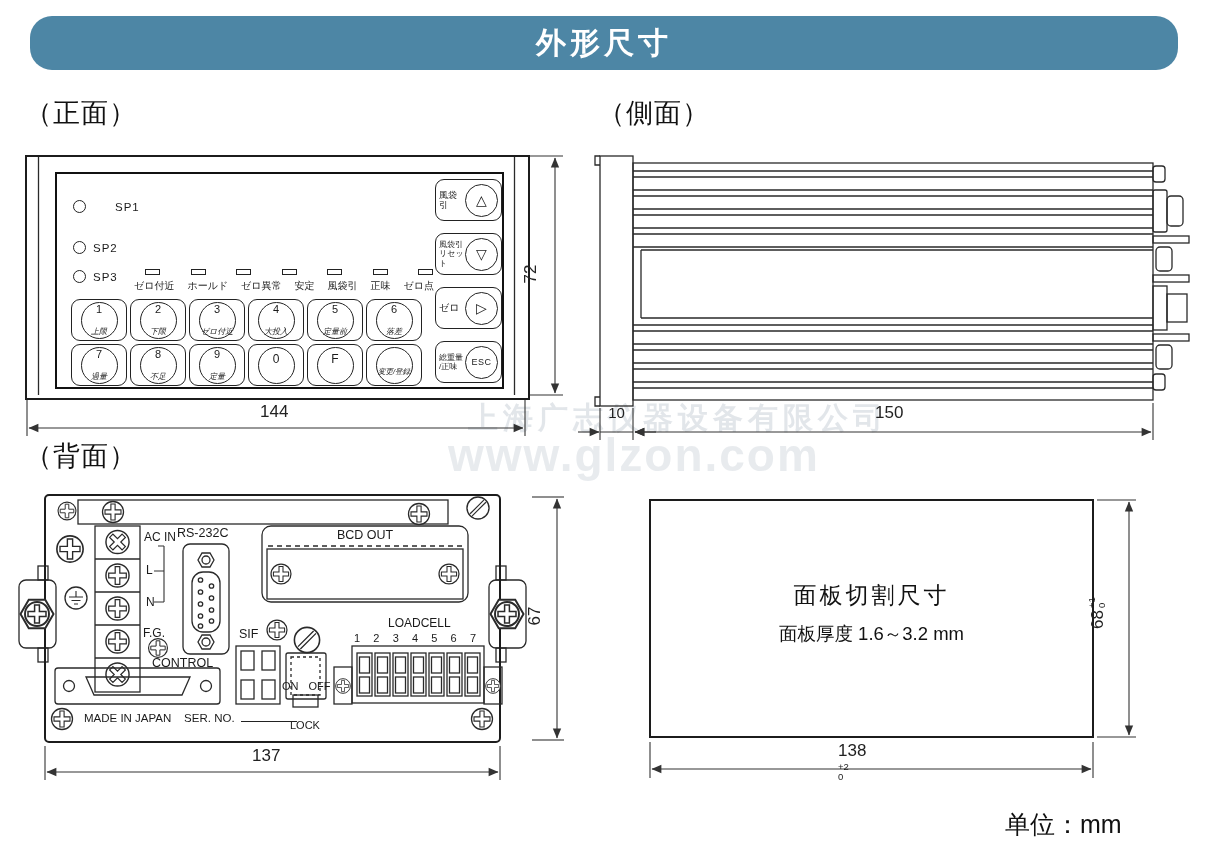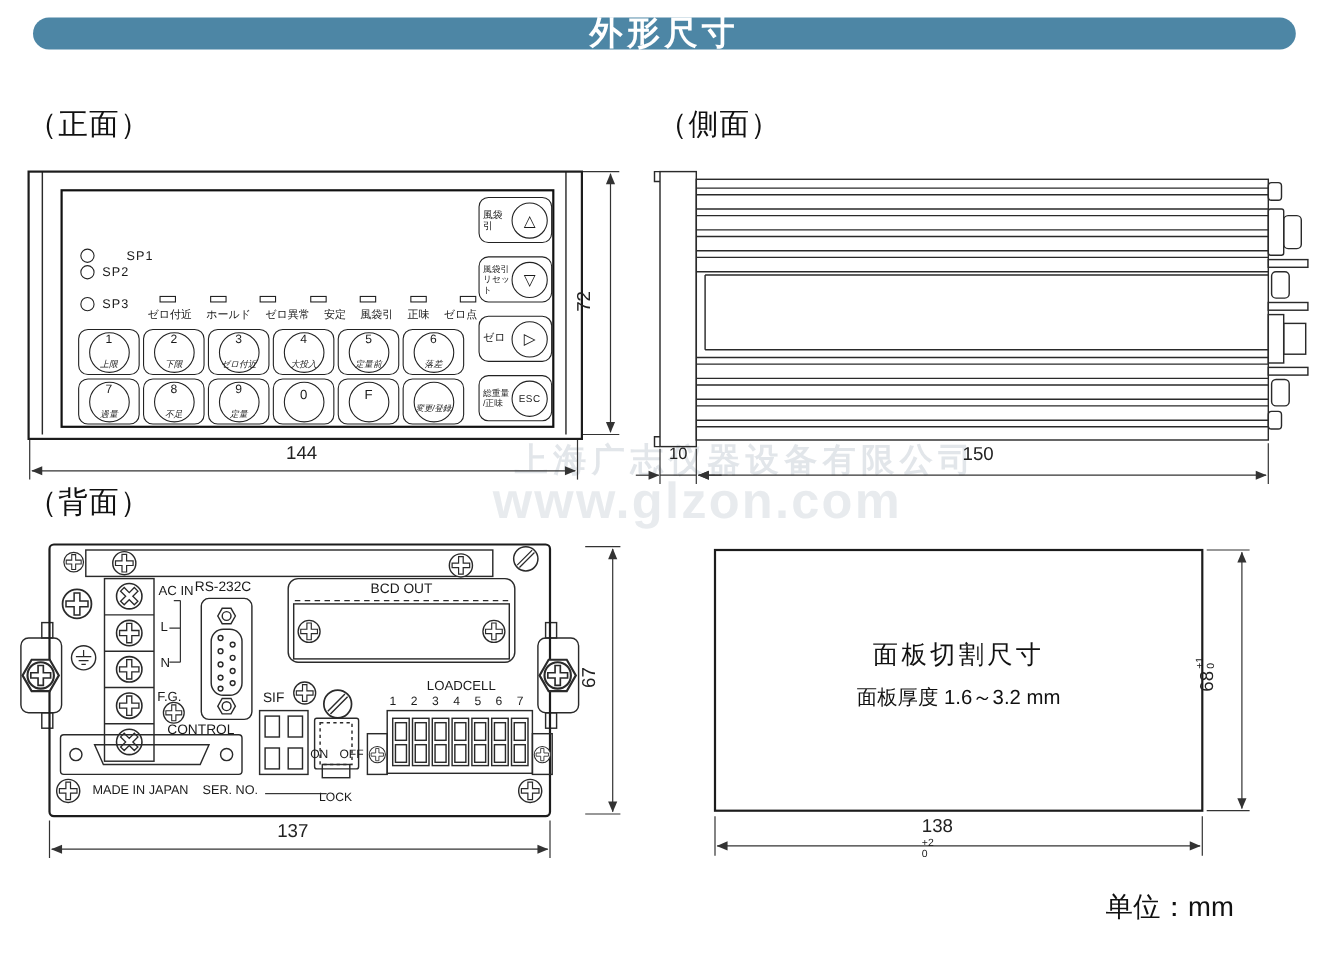--- a/index.html
+++ b/index.html
@@ -5,21 +5,21 @@
   html,body{margin:0;padding:0;background:#ffffff;}
   .page{position:relative;width:1209px;height:868px;background:#fff;overflow:hidden;
         font-family:"Liberation Sans","DejaVu Sans",sans-serif;color:#1a1a1a;}
   .t{position:absolute;white-space:nowrap;color:#1a1a1a;z-index:2;}
   .wm{position:absolute;white-space:nowrap;z-index:0;font-weight:bold;}
   svg.lineart{position:absolute;left:0;top:0;z-index:1;}
   .ln{stroke:#2a2a2a;stroke-width:1.3;fill:none;}
   .ln2{stroke:#1c1c1c;stroke-width:2;fill:none;}
   .dim{stroke:#333;stroke-width:1.1;fill:none;}
   .fw{fill:#fff;stroke:#2a2a2a;stroke-width:1.3;}
-  .titlebar{position:absolute;left:30px;top:16px;width:1148px;height:29px;background:#4d86a5;
+  .titlebar{position:absolute;left:30px;top:16px;width:1148px;height:54px;background:#4d86a5;
             border-radius:22px;display:flex;align-items:center;justify-content:center;z-index:2;}
   .titlebar span{color:#fff;font-size:30px;font-weight:bold;letter-spacing:4px;}
   .viewlabel{font-size:27px;letter-spacing:1px;color:#111;}
   .dimnum{font-size:17px;color:#222;}
   .vtext{transform:rotate(-90deg);}
   
   .front-outer{position:absolute;left:25px;top:155px;width:501px;height:241px;border:2px solid #1c1c1c;z-index:2;background:transparent;}
   .front-panel{position:absolute;left:55px;top:172px;width:445px;height:213px;border:2.5px solid #111;z-index:3;background:#fff;}
   .fp-header{position:absolute;left:0;top:0;width:376px;height:27px;border-bottom:1.6px solid #111;}
   .brand{position:absolute;left:8px;top:5px;font-size:15px;font-weight:800;letter-spacing:1px;
@@ -244,21 +244,21 @@
     </g>
   </svg>
 
   <div class="titlebar">
     <span>外形尺寸</span>
   </div>
 
   <div class="t viewlabel" style="left:25px;top:95px;">（正面）</div>
   <div class="front-outer"></div>
   <div class="front-panel">
-    <div class="sprow" style="top:52px;gap:29px;">
+    <div class="sprow" style="top:26px;gap:29px;">
         <span class="spc"></span>
         <span>SP1</span>
       </div>
     <div class="sprow" style="top:67px;">
         <span class="spc"></span>
         <span>SP2</span>
       </div>
     <div class="sprow" style="top:96px;">
         <span class="spc"></span>
         <span>SP3</span>

